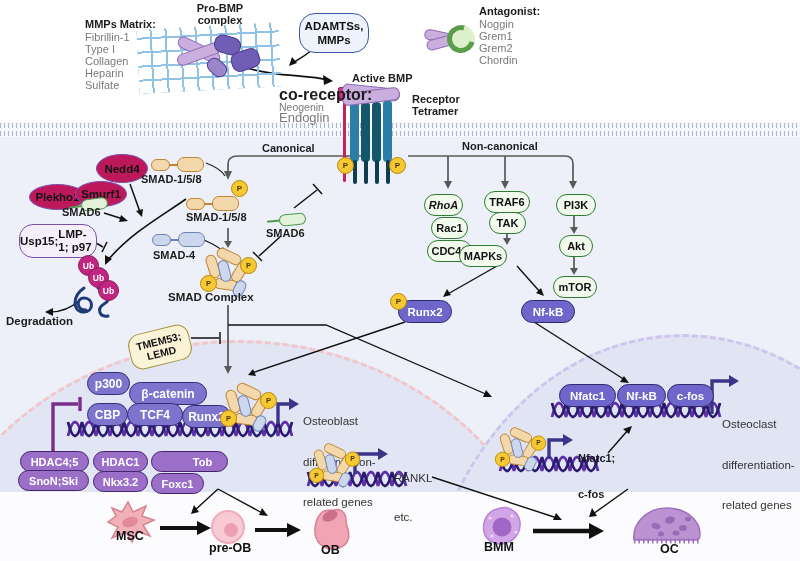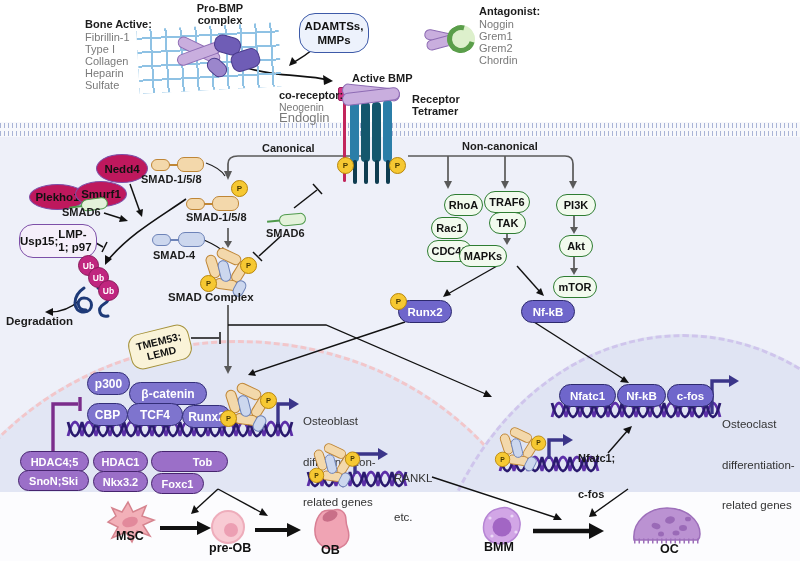--- a/index.html
+++ b/index.html
@@ -218,39 +218,39 @@
     <polygon points="211,528 197,521 197,535" fill="#111"></polygon>
     <line x1="255" y1="530" x2="288" y2="530" stroke="#111" stroke-width="4"></line>
     <polygon points="301,530 287,523 287,537" fill="#111"></polygon>
     <line x1="533" y1="531" x2="590" y2="531" stroke="#111" stroke-width="4.5"></line>
     <polygon points="604,531 589,523 589,539" fill="#111"></polygon>
 
     <path d="M84 288 c-12 8 -12 24 0 24 c10 0 10 -14 0 -14 c-8 0 -8 12 2 12" stroke="#1e3a78" stroke-width="3" fill="none" stroke-linecap="round"></path>
     <path d="M98 288 c12 -2 16 10 6 16 c-8 5 -4 14 4 12" stroke="#1e3a78" stroke-width="3" fill="none" stroke-linecap="round"></path>
   </svg>
 
-  <div class="lbl b" style="left:85px;top:18px;">Bone Active:</div>
+  <div class="lbl b" style="left:85px;top:18px;">MMPs Matrix:</div>
   <div class="lbl gray" style="left:85px;top:31px;">Fibrillin-1</div>
   <div class="lbl gray" style="left:85px;top:43px;">Type I</div>
   <div class="lbl gray" style="left:85px;top:55px;">Collagen</div>
   <div class="lbl gray" style="left:85px;top:67px;">Heparin</div>
   <div class="lbl gray" style="left:85px;top:79px;">Sulfate</div>
   <div class="lbl b" style="left:185px;top:2px;width:70px;text-align:center;">Pro-BMP</div>
   <div class="lbl b" style="left:185px;top:14px;width:70px;text-align:center;">complex</div>
   <div class="bluebox" style="left:299px;top:13px;width:68px;height:38px;">
     <span>ADAMTSs,</span>
     <span>MMPs</span>
   </div>
   <div class="lbl b" style="left:479px;top:5px;">Antagonist:</div>
   <div class="lbl gray" style="left:479px;top:18px;">Noggin</div>
   <div class="lbl gray" style="left:479px;top:30px;">Grem1</div>
   <div class="lbl gray" style="left:479px;top:42px;">Grem2</div>
   <div class="lbl gray" style="left:479px;top:54px;">Chordin</div>
   <div class="lbl b" style="left:352px;top:72px;">Active BMP</div>
-  <div class="lbl b" style="left:279px;top:89px;font-size:11px;">co-receptor:</div>
+  <div class="lbl b" style="left:279px;top:89px;font-size:16px;">co-receptor:</div>
   <div class="lbl gray" style="left:279px;top:101px;font-size:10.5px;">Neogenin</div>
   <div class="lbl gray" style="left:279px;top:112px;font-size:13px;">Endoglin</div>
   <div class="lbl b" style="left:412px;top:93px;">Receptor</div>
   <div class="lbl b" style="left:412px;top:105px;">Tetramer</div>
 
   <div class="lbl b" style="left:262px;top:142px;">Canonical</div>
   <div class="lbl b" style="left:462px;top:140px;">Non-canonical</div>
 
   <div class="lavoval" style="left:96px;top:154px;width:50px;height:27px;">Nedd4</div>
   <div class="lavoval" style="left:29px;top:184px;width:55px;height:24px;">Plekho1</div>
@@ -301,21 +301,21 @@
   <div class="lbl b" style="left:168px;top:291px;font-size:11.5px;">SMAD Complex</div>
   <div class="ubcirc" style="left:78px;top:255px;">Ub</div>
   <div class="ubcirc" style="left:88px;top:267px;">Ub</div>
   <div class="ubcirc" style="left:98px;top:280px;">Ub</div>
   <div class="lbl b" style="left:6px;top:315px;font-size:11.5px;">Degradation</div>
   <div class="creambox" style="left:129px;top:329px;width:60px;height:34px;transform:rotate(-14deg);">
     <span>TMEM53;</span>
     <span>LEMD</span>
   </div>
 
-  <div class="goval" style="left:444px;top:194px;width:37px;height:20px;">RhoA</div>
+  <div class="goval" style="left:424px;top:194px;width:37px;height:20px;font-style:italic;">RhoA</div>
   <div class="goval" style="left:431px;top:217px;width:35px;height:20px;">Rac1</div>
   <div class="goval" style="left:427px;top:240px;width:43px;height:20px;">CDC42</div>
   <div class="goval" style="left:484px;top:191px;width:44px;height:20px;">TRAF6</div>
   <div class="goval" style="left:489px;top:212px;width:35px;height:20px;">TAK</div>
   <div class="goval" style="left:459px;top:245px;width:46px;height:20px;">MAPKs</div>
   <div class="goval" style="left:556px;top:194px;width:38px;height:20px;">PI3K</div>
   <div class="goval" style="left:559px;top:235px;width:32px;height:20px;">Akt</div>
   <div class="goval" style="left:553px;top:276px;width:42px;height:20px;">mTOR</div>
   <div class="pill indigo" style="left:398px;top:300px;width:52px;height:21px;">Runx2</div>
   <div class="pcirc" style="left:390px;top:293px;">P</div>

